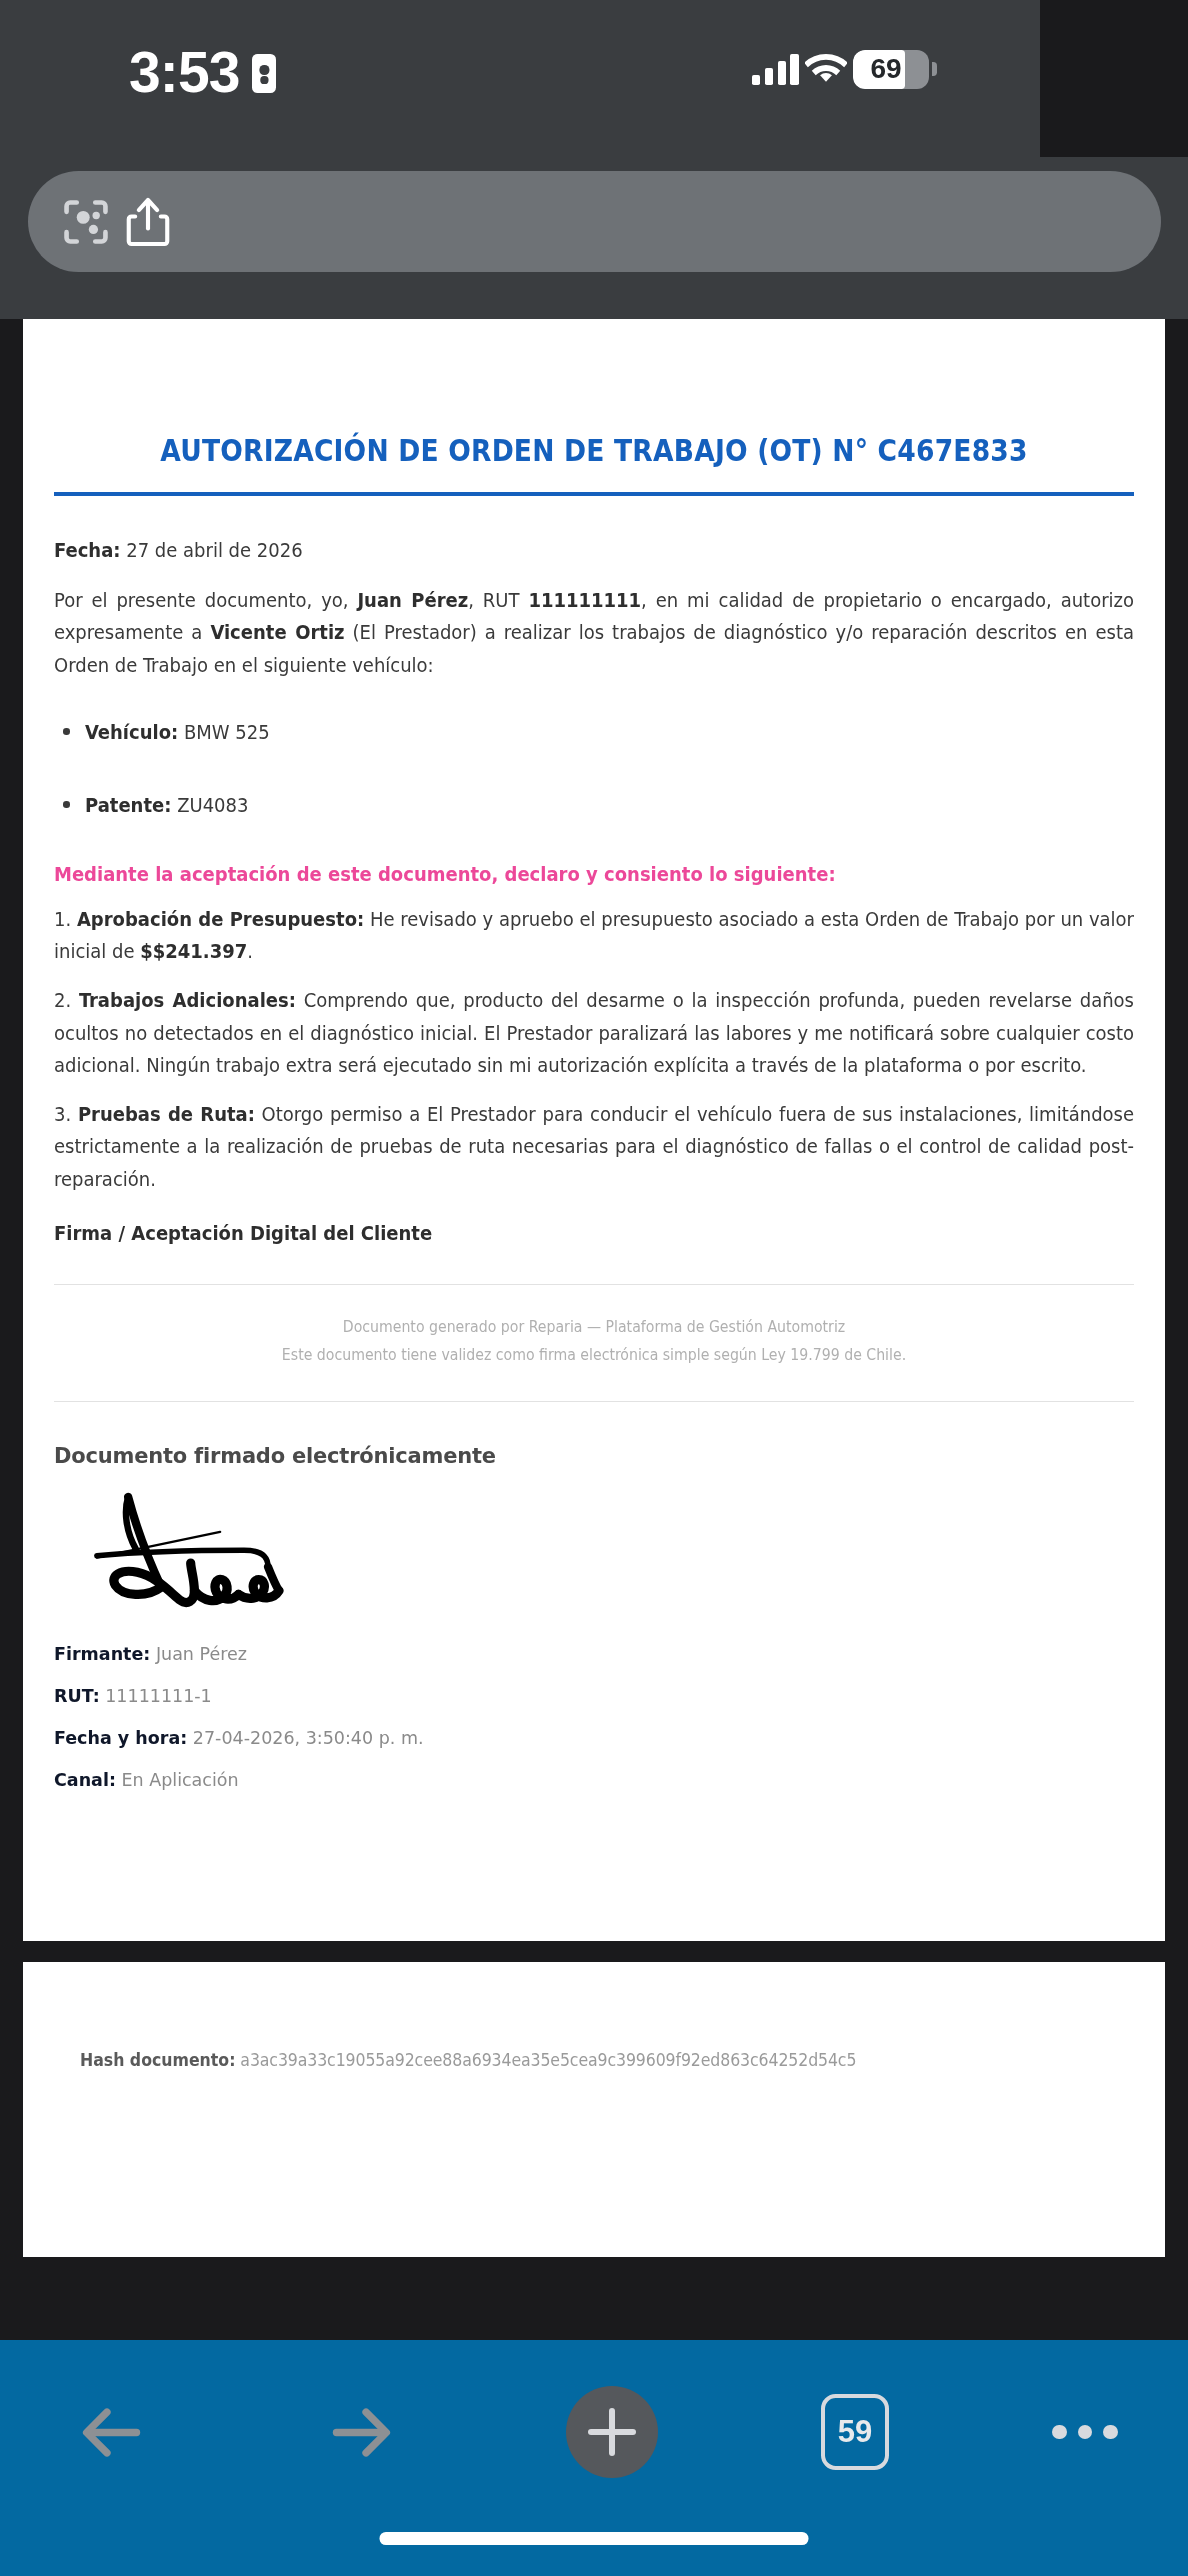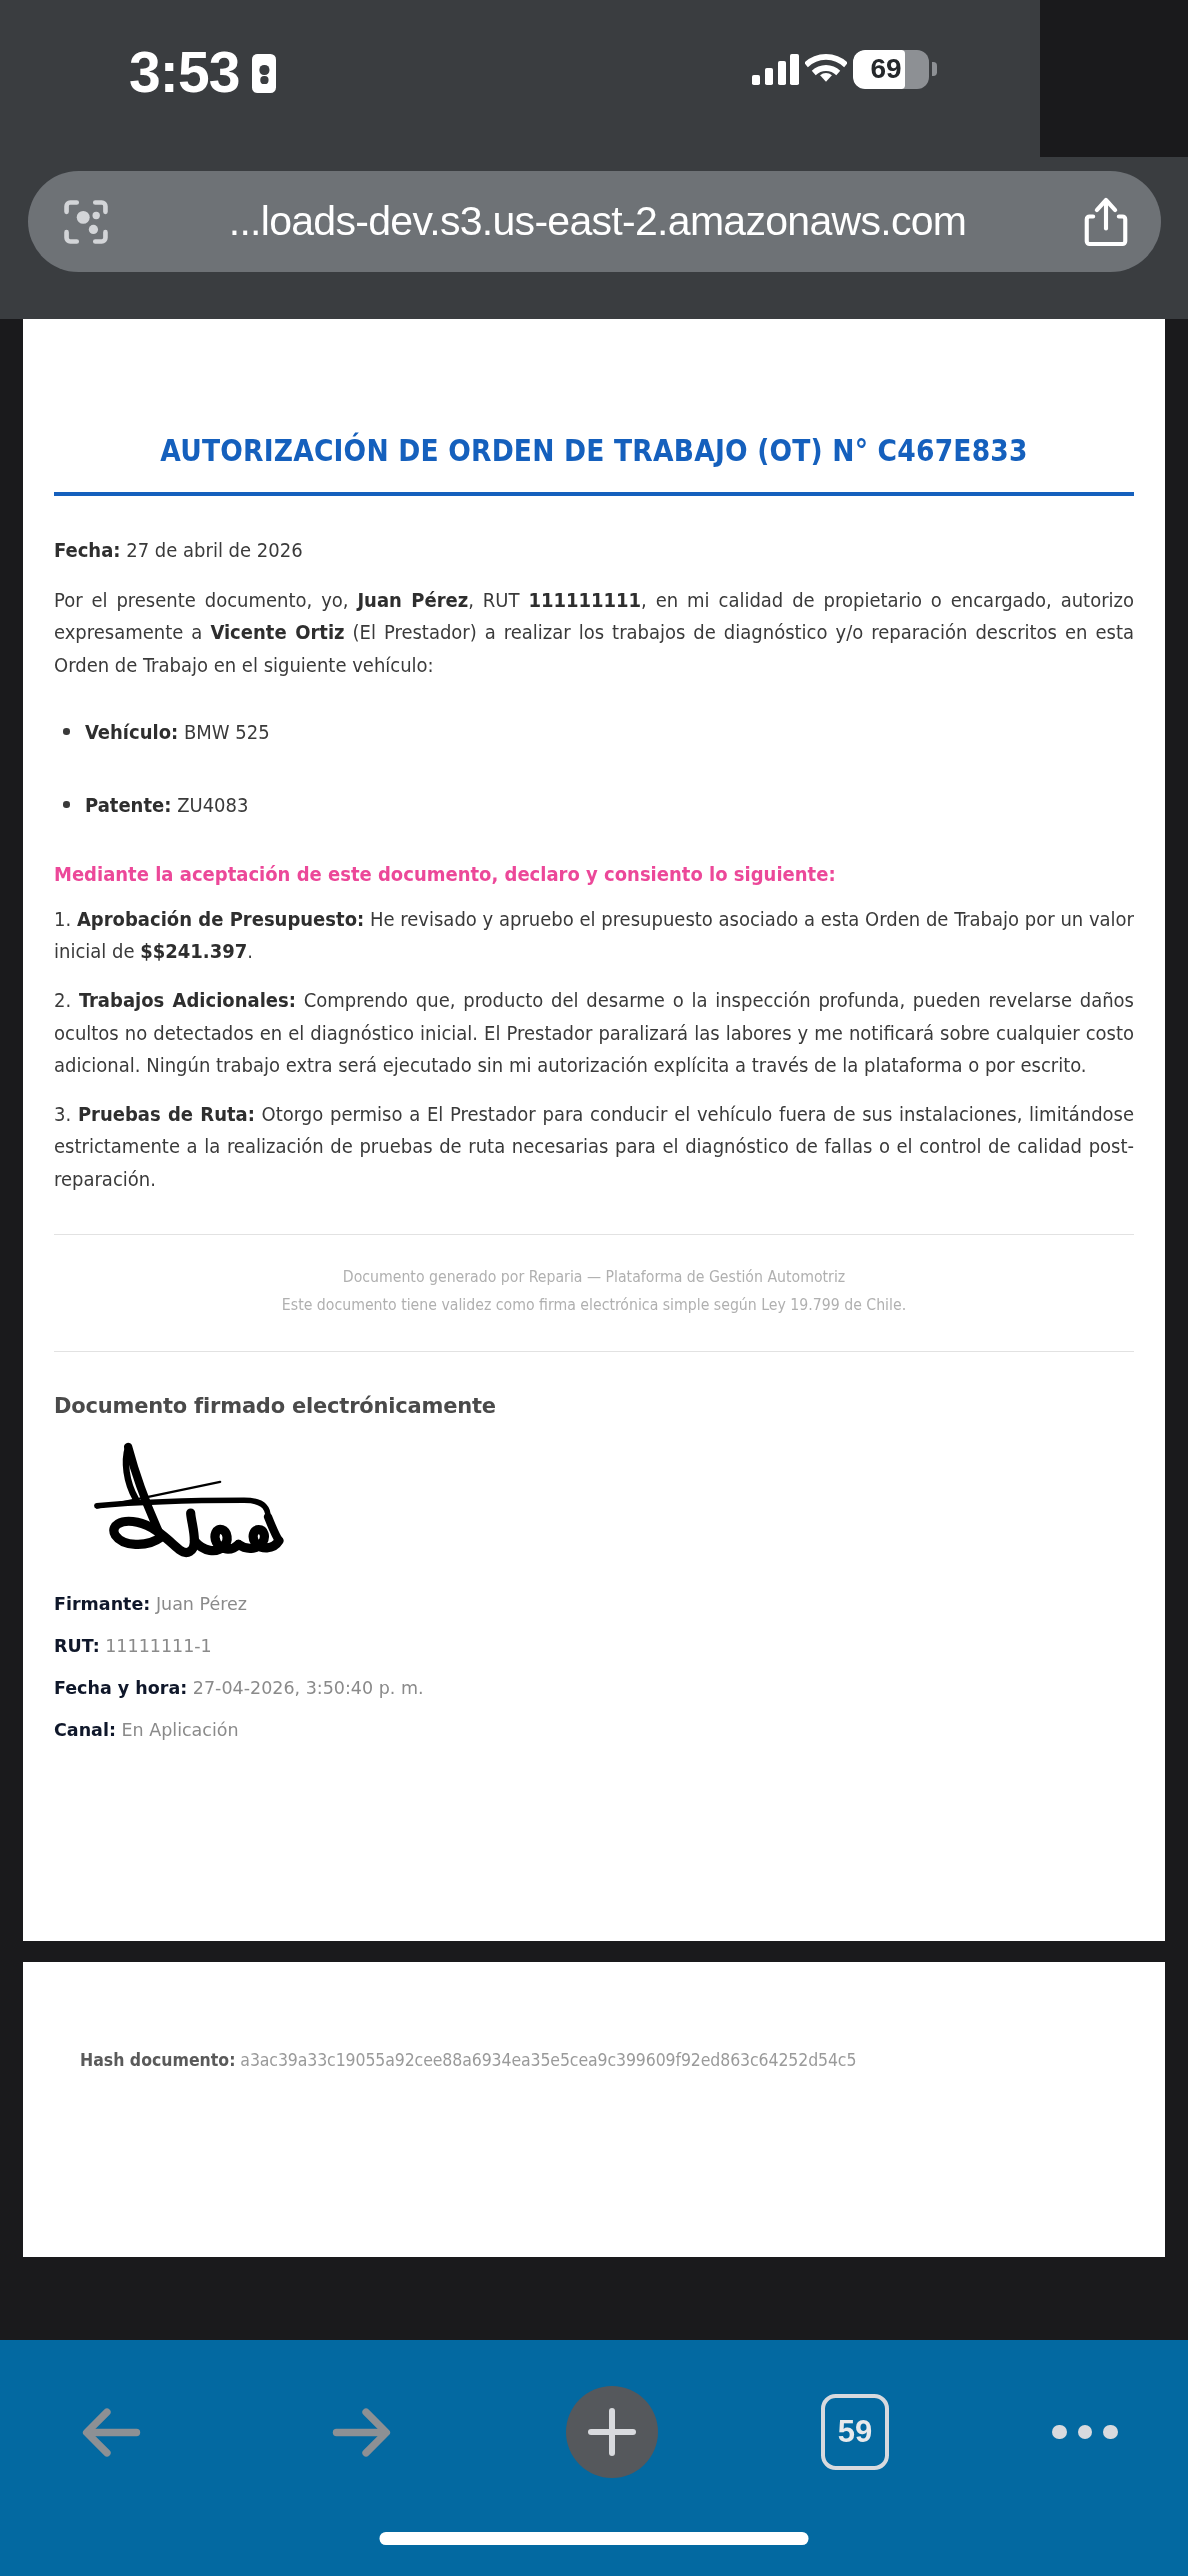--- a/index.html
+++ b/index.html
@@ -246,21 +246,20 @@
       <svg width="50" height="50" viewBox="0 0 54 54">
         <path d="M6 16 V10 a4 4 0 0 1 4 -4 h7" stroke="#d3d5d8" stroke-width="5" fill="none" stroke-linecap="round"></path>
         <path d="M48 16 V10 a4 4 0 0 0 -4 -4 h-7" stroke="#d3d5d8" stroke-width="5" fill="none" stroke-linecap="round"></path>
         <path d="M6 38 V44 a4 4 0 0 0 4 4 h7" stroke="#d3d5d8" stroke-width="5" fill="none" stroke-linecap="round"></path>
         <path d="M48 38 V44 a4 4 0 0 1 -4 4 h-7" stroke="#d3d5d8" stroke-width="5" fill="none" stroke-linecap="round"></path>
         <circle cx="24" cy="22" r="7" fill="#d3d5d8"></circle>
         <circle cx="38" cy="20" r="4" fill="#d3d5d8"></circle>
         <circle cx="35" cy="35" r="5" fill="#d3d5d8"></circle>
       </svg>
     </span>
-    <span class="url-text">...loads-dev.s3.us-east-2.amazonaws.com</span>
     <span class="share-icon">
       <svg width="44" height="52" viewBox="0 0 48 56">
         <path d="M10 22 H6 a3 3 0 0 0 -3 3 V49 a3 3 0 0 0 3 3 H42 a3 3 0 0 0 3 -3 V25 a3 3 0 0 0 -3 -3 h-4" stroke="#fff" stroke-width="4.5" fill="none" stroke-linecap="round" stroke-linejoin="round"></path>
         <path d="M24 35 V5" stroke="#fff" stroke-width="4.5" fill="none" stroke-linecap="round"></path>
         <path d="M14 15 L24 4 L34 15" stroke="#fff" stroke-width="4.5" fill="none" stroke-linecap="round" stroke-linejoin="round"></path>
       </svg>
     </span>
   </div>
 </div>
 
@@ -296,20 +295,21 @@
       </div>
 
       <div class="clause">
         <span>2. </span><b>Trabajos Adicionales:</b><span> Comprendo que, producto del desarme o la inspección profunda, pueden revelarse daños ocultos no detectados en el diagnóstico inicial. El Prestador paralizará las labores y me notificará sobre cualquier costo adicional. Ningún trabajo extra será ejecutado sin mi autorización explícita a través de la plataforma o por escrito.</span>
       </div>
 
       <div class="clause">
         <span>3. </span><b>Pruebas de Ruta:</b><span> Otorgo permiso a El Prestador para conducir el vehículo fuera de sus instalaciones, limitándose estrictamente a la realización de pruebas de ruta necesarias para el diagnóstico de fallas o el control de calidad post-reparación.</span>
       </div>
 
+      <div class="firma-head">Firma / Aceptación Digital del Cliente</div>
 
       <div class="hr-light"></div>
 
       <div class="gen-note">
         <div>Documento generado por Reparia — Plataforma de Gestión Automotriz</div>
         <div>Este documento tiene validez como firma electrónica simple según Ley 19.799 de Chile.</div>
       </div>
 
       <div class="hr-light2"></div>
 

